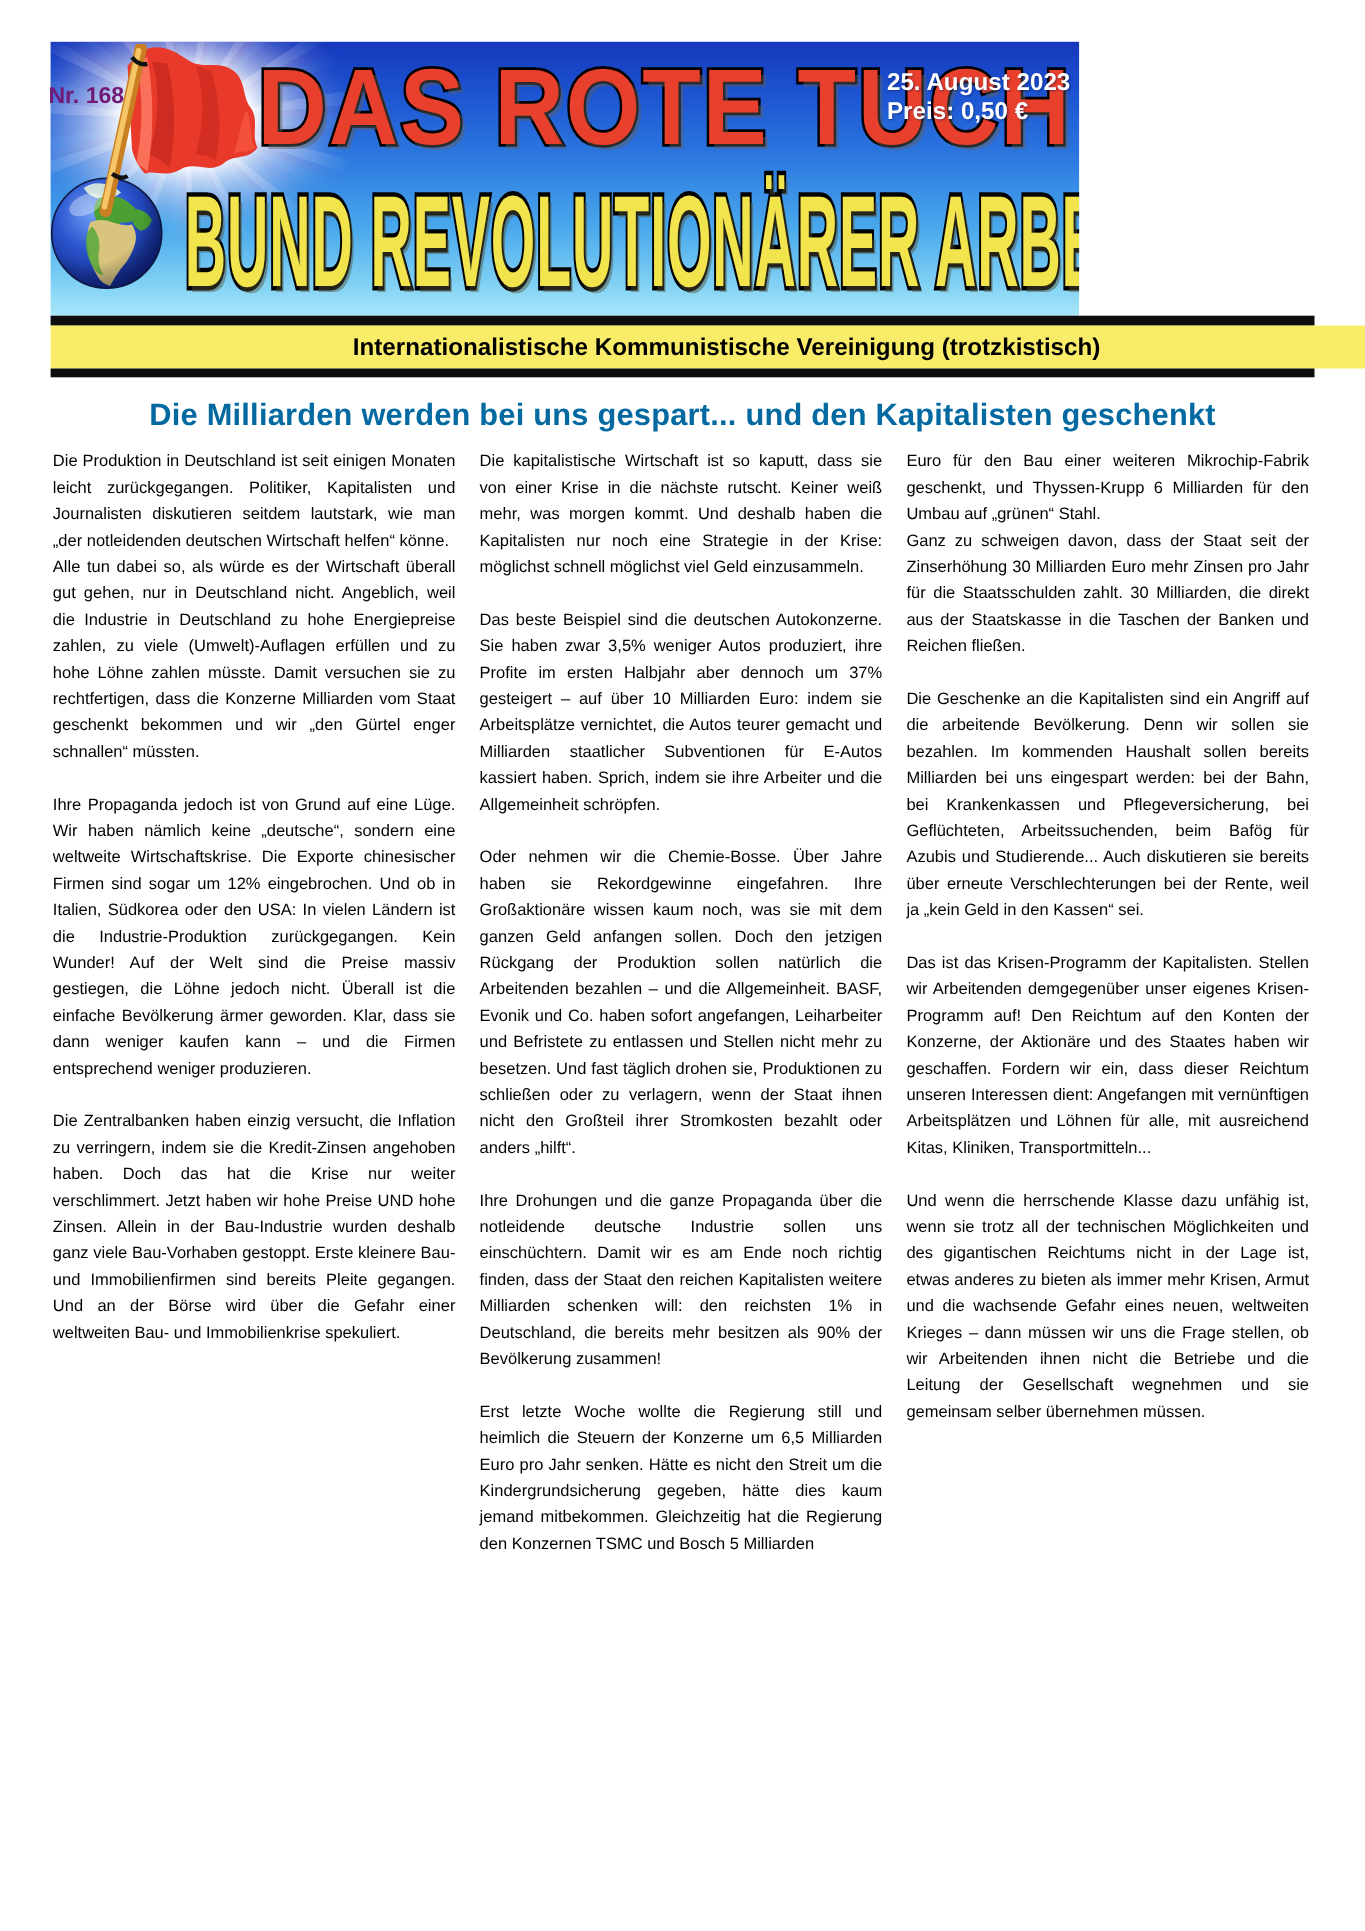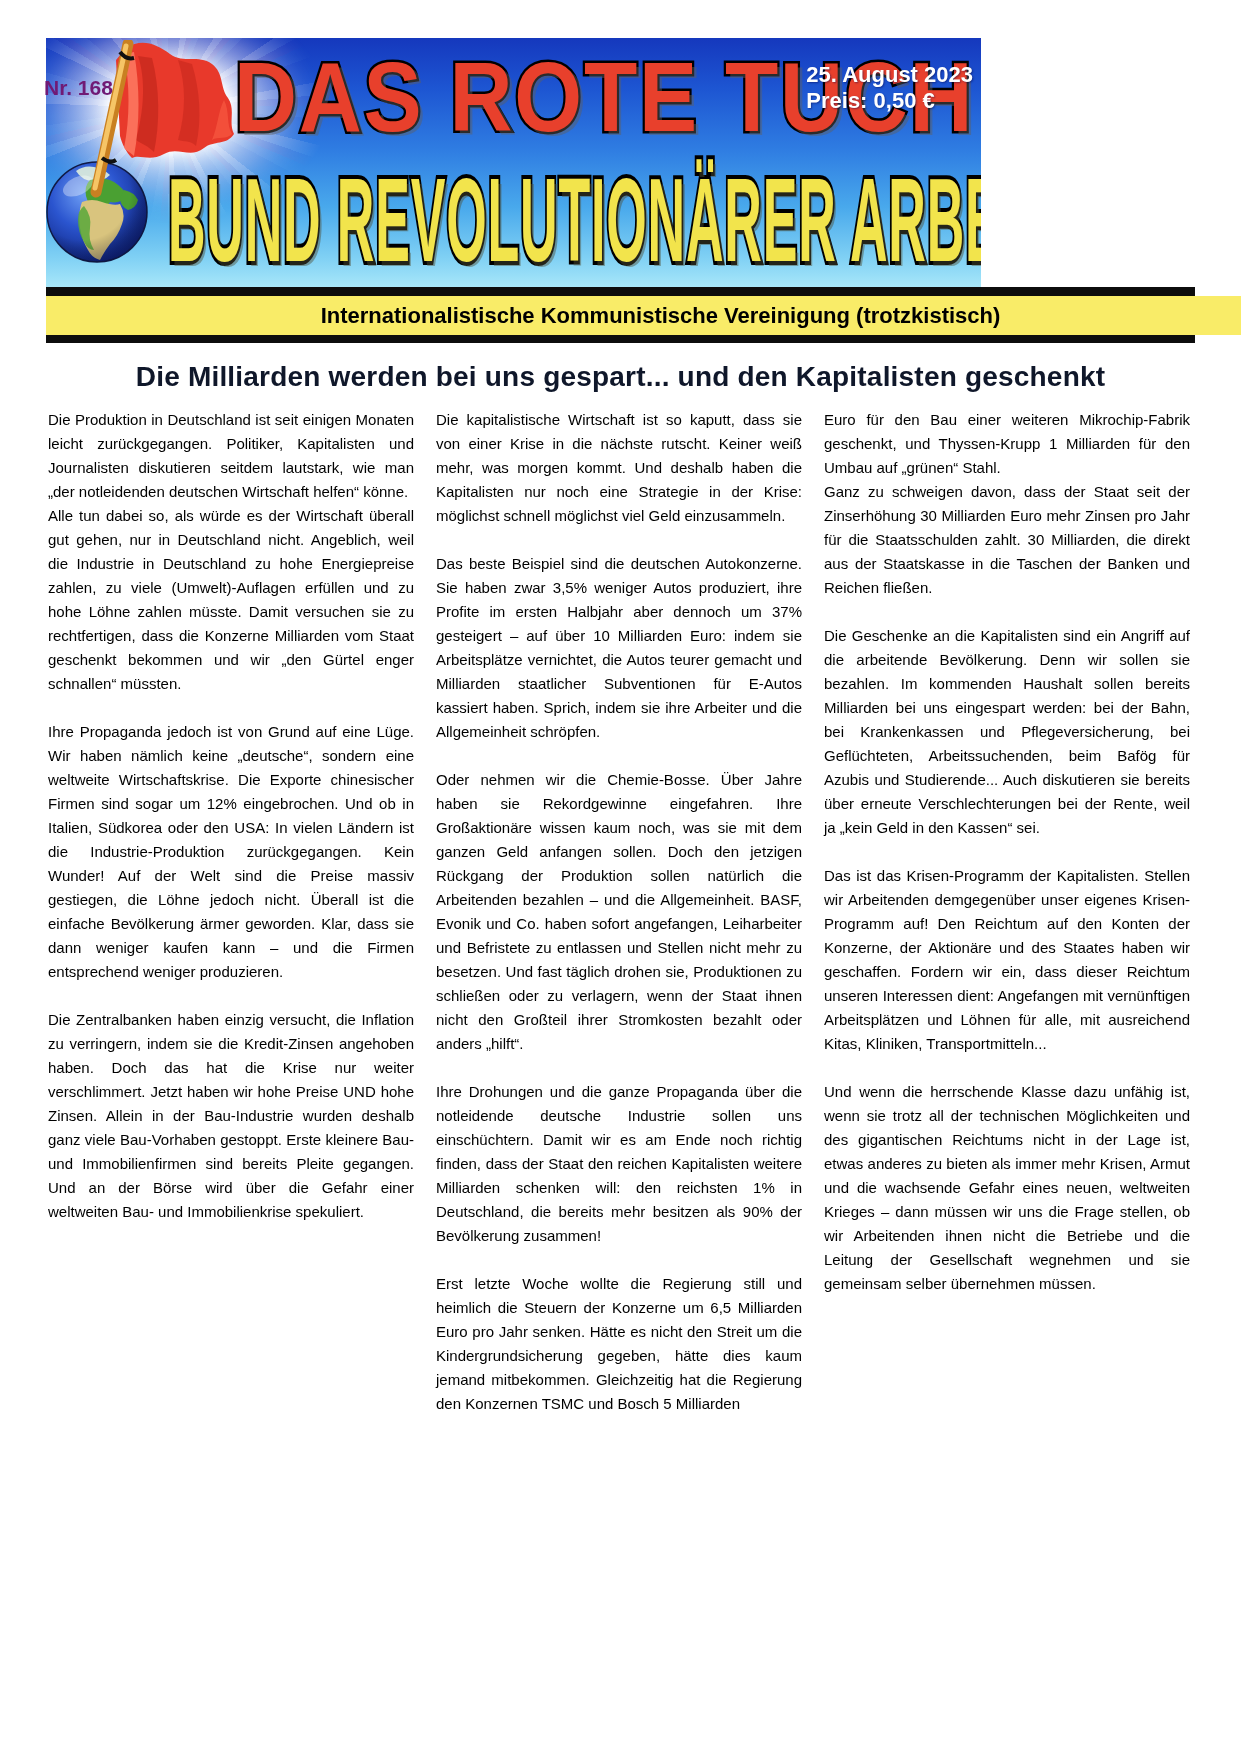--- a/index.html
+++ b/index.html
@@ -35,21 +35,21 @@
   
   .rule{position:absolute;left:46px;width:1149px;background:#0d0d0d;}
   .rule-top{top:287px;height:9px;}
   .rule-bottom{top:335px;height:8px;}
   .orgbanner{position:absolute;left:46px;top:296px;width:1229px;height:39px;background:#f9ec68;
     display:flex;align-items:center;justify-content:center;}
   .orgbanner span{font-size:22px;font-weight:bold;color:#000;}
 
   
   .headline{position:absolute;left:46px;top:361px;width:1149px;margin:0;text-align:center;
-    font-size:28px;font-weight:bold;color:#0f172a;letter-spacing:0.2px;}
+    font-size:28px;font-weight:bold;color:#0369a1;letter-spacing:0.2px;}
   .columns{position:absolute;left:48px;top:408px;width:1142px;height:1320px;overflow:hidden;
     display:flex;gap:22px;}
   .col{flex:1 1 0;font-size:15px;line-height:24px;}
   .para{margin:0;text-align:justify;hyphens:auto;-webkit-hyphens:auto;}
   .para.gap{margin-top:24px;}
 </style>
 </head>
 <body>
 
 <div class="page">
@@ -117,21 +117,21 @@
         <p class="para gap" lang="de">Die Zentralbanken haben einzig versucht, die Inflation zu verringern, indem sie die Kredit-Zinsen angehoben haben. Doch das hat die Krise nur weiter verschlimmert. Jetzt haben wir hohe Preise UND hohe Zinsen. Allein in der Bau-Industrie wurden deshalb ganz viele Bau-Vorhaben gestoppt. Erste kleinere Bau- und Immobilienfirmen sind bereits Pleite gegangen. Und an der Börse wird über die Gefahr einer weltweiten Bau- und Immobilienkrise spekuliert.</p>
       </div>
     <div class="col">
         <p class="para" lang="de">Die kapitalistische Wirtschaft ist so kaputt, dass sie von einer Krise in die nächste rutscht. Keiner weiß mehr, was morgen kommt. Und deshalb haben die Kapitalisten nur noch eine Strategie in der Krise: möglichst schnell möglichst viel Geld einzusammeln.</p>
         <p class="para gap" lang="de">Das beste Beispiel sind die deutschen Autokonzerne. Sie haben zwar 3,5% weniger Autos produziert, ihre Profite im ersten Halbjahr aber dennoch um 37% gesteigert – auf über 10 Milliarden Euro: indem sie Arbeitsplätze vernichtet, die Autos teurer gemacht und Milliarden staatlicher Subventionen für E-Autos kassiert haben. Sprich, indem sie ihre Arbeiter und die Allgemeinheit schröpfen.</p>
         <p class="para gap" lang="de">Oder nehmen wir die Chemie-Bosse. Über Jahre haben sie Rekordgewinne eingefahren. Ihre Großaktionäre wissen kaum noch, was sie mit dem ganzen Geld anfangen sollen. Doch den jetzigen Rückgang der Produktion sollen natürlich die Arbeitenden bezahlen – und die Allgemeinheit. BASF, Evonik und Co. haben sofort angefangen, Leiharbeiter und Befristete zu entlassen und Stellen nicht mehr zu besetzen. Und fast täglich drohen sie, Produktionen zu schließen oder zu verlagern, wenn der Staat ihnen nicht den Großteil ihrer Stromkosten bezahlt oder anders „hilft“.</p>
         <p class="para gap" lang="de">Ihre Drohungen und die ganze Propaganda über die notleidende deutsche Industrie sollen uns einschüchtern. Damit wir es am Ende noch richtig finden, dass der Staat den reichen Kapitalisten weitere Milliarden schenken will: den reichsten 1% in Deutschland, die bereits mehr besitzen als 90% der Bevölkerung zusammen!</p>
         <p class="para gap" lang="de">Erst letzte Woche wollte die Regierung still und heimlich die Steuern der Konzerne um 6,5 Milliarden Euro pro Jahr senken. Hätte es nicht den Streit um die Kindergrundsicherung gegeben, hätte dies kaum jemand mitbekommen. Gleichzeitig hat die Regierung den Konzernen TSMC und Bosch 5 Milliarden</p>
       </div>
     <div class="col">
-        <p class="para" lang="de">Euro für den Bau einer weiteren Mikrochip-Fabrik geschenkt, und Thyssen-Krupp 1 Milliarden für den Umbau auf „grünen“ Stahl.</p>
+        <p class="para" lang="de">Euro für den Bau einer weiteren Mikrochip-Fabrik geschenkt, und Thyssen-Krupp 6 Milliarden für den Umbau auf „grünen“ Stahl.</p>
         <p class="para" lang="de">Ganz zu schweigen davon, dass der Staat seit der Zinserhöhung 30 Milliarden Euro mehr Zinsen pro Jahr für die Staatsschulden zahlt. 30 Milliarden, die direkt aus der Staatskasse in die Taschen der Banken und Reichen fließen.</p>
         <p class="para gap" lang="de">Die Geschenke an die Kapitalisten sind ein Angriff auf die arbeitende Bevölkerung. Denn wir sollen sie bezahlen. Im kommenden Haushalt sollen bereits Milliarden bei uns eingespart werden: bei der Bahn, bei Krankenkassen und Pflegeversicherung, bei Geflüchteten, Arbeitssuchenden, beim Bafög für Azubis und Studierende... Auch diskutieren sie bereits über erneute Verschlechterungen bei der Rente, weil ja „kein Geld in den Kassen“ sei.</p>
         <p class="para gap" lang="de">Das ist das Krisen-Programm der Kapitalisten. Stellen wir Arbeitenden demgegenüber unser eigenes Krisen-Programm auf! Den Reichtum auf den Konten der Konzerne, der Aktionäre und des Staates haben wir geschaffen. Fordern wir ein, dass dieser Reichtum unseren Interessen dient: Angefangen mit vernünftigen Arbeitsplätzen und Löhnen für alle, mit ausreichend Kitas, Kliniken, Transportmitteln...</p>
         <p class="para gap" lang="de">Und wenn die herrschende Klasse dazu unfähig ist, wenn sie trotz all der technischen Möglichkeiten und des gigantischen Reichtums nicht in der Lage ist, etwas anderes zu bieten als immer mehr Krisen, Armut und die wachsende Gefahr eines neuen, weltweiten Krieges – dann müssen wir uns die Frage stellen, ob wir Arbeitenden ihnen nicht die Betriebe und die Leitung der Gesellschaft wegnehmen und sie gemeinsam selber übernehmen müssen.</p>
       </div>
   </main>
 
 </div>
 
 </body></html>

